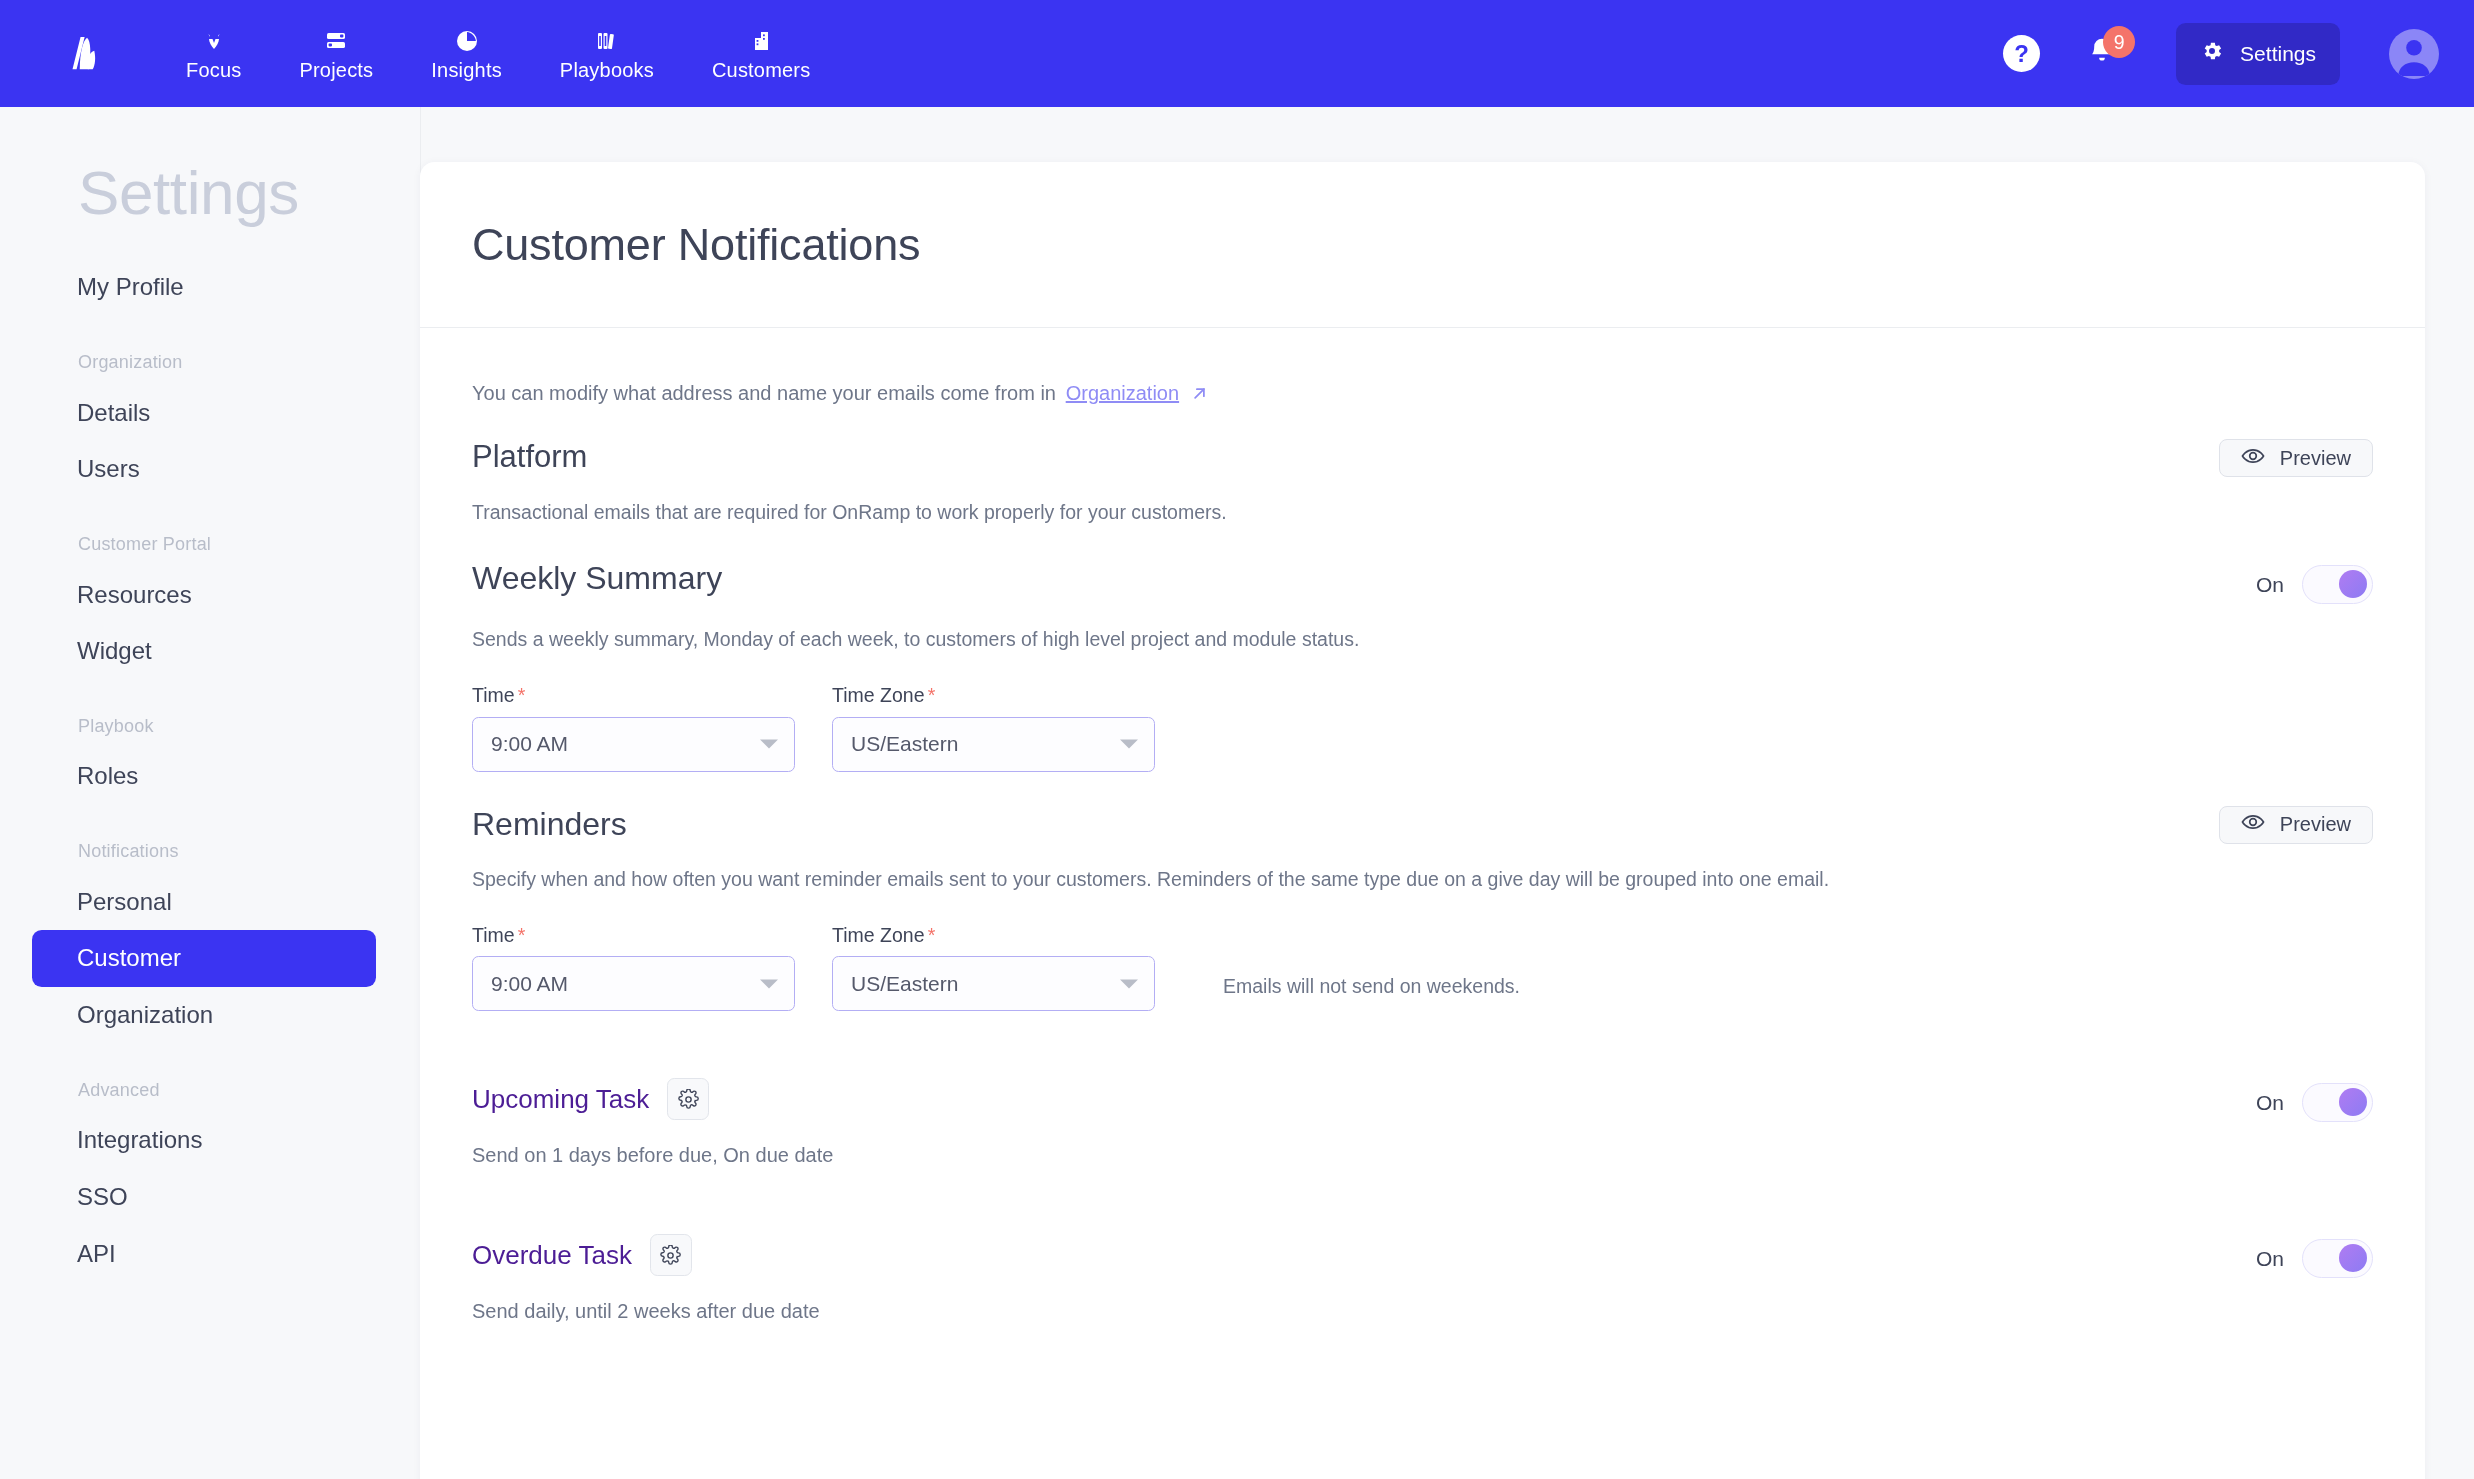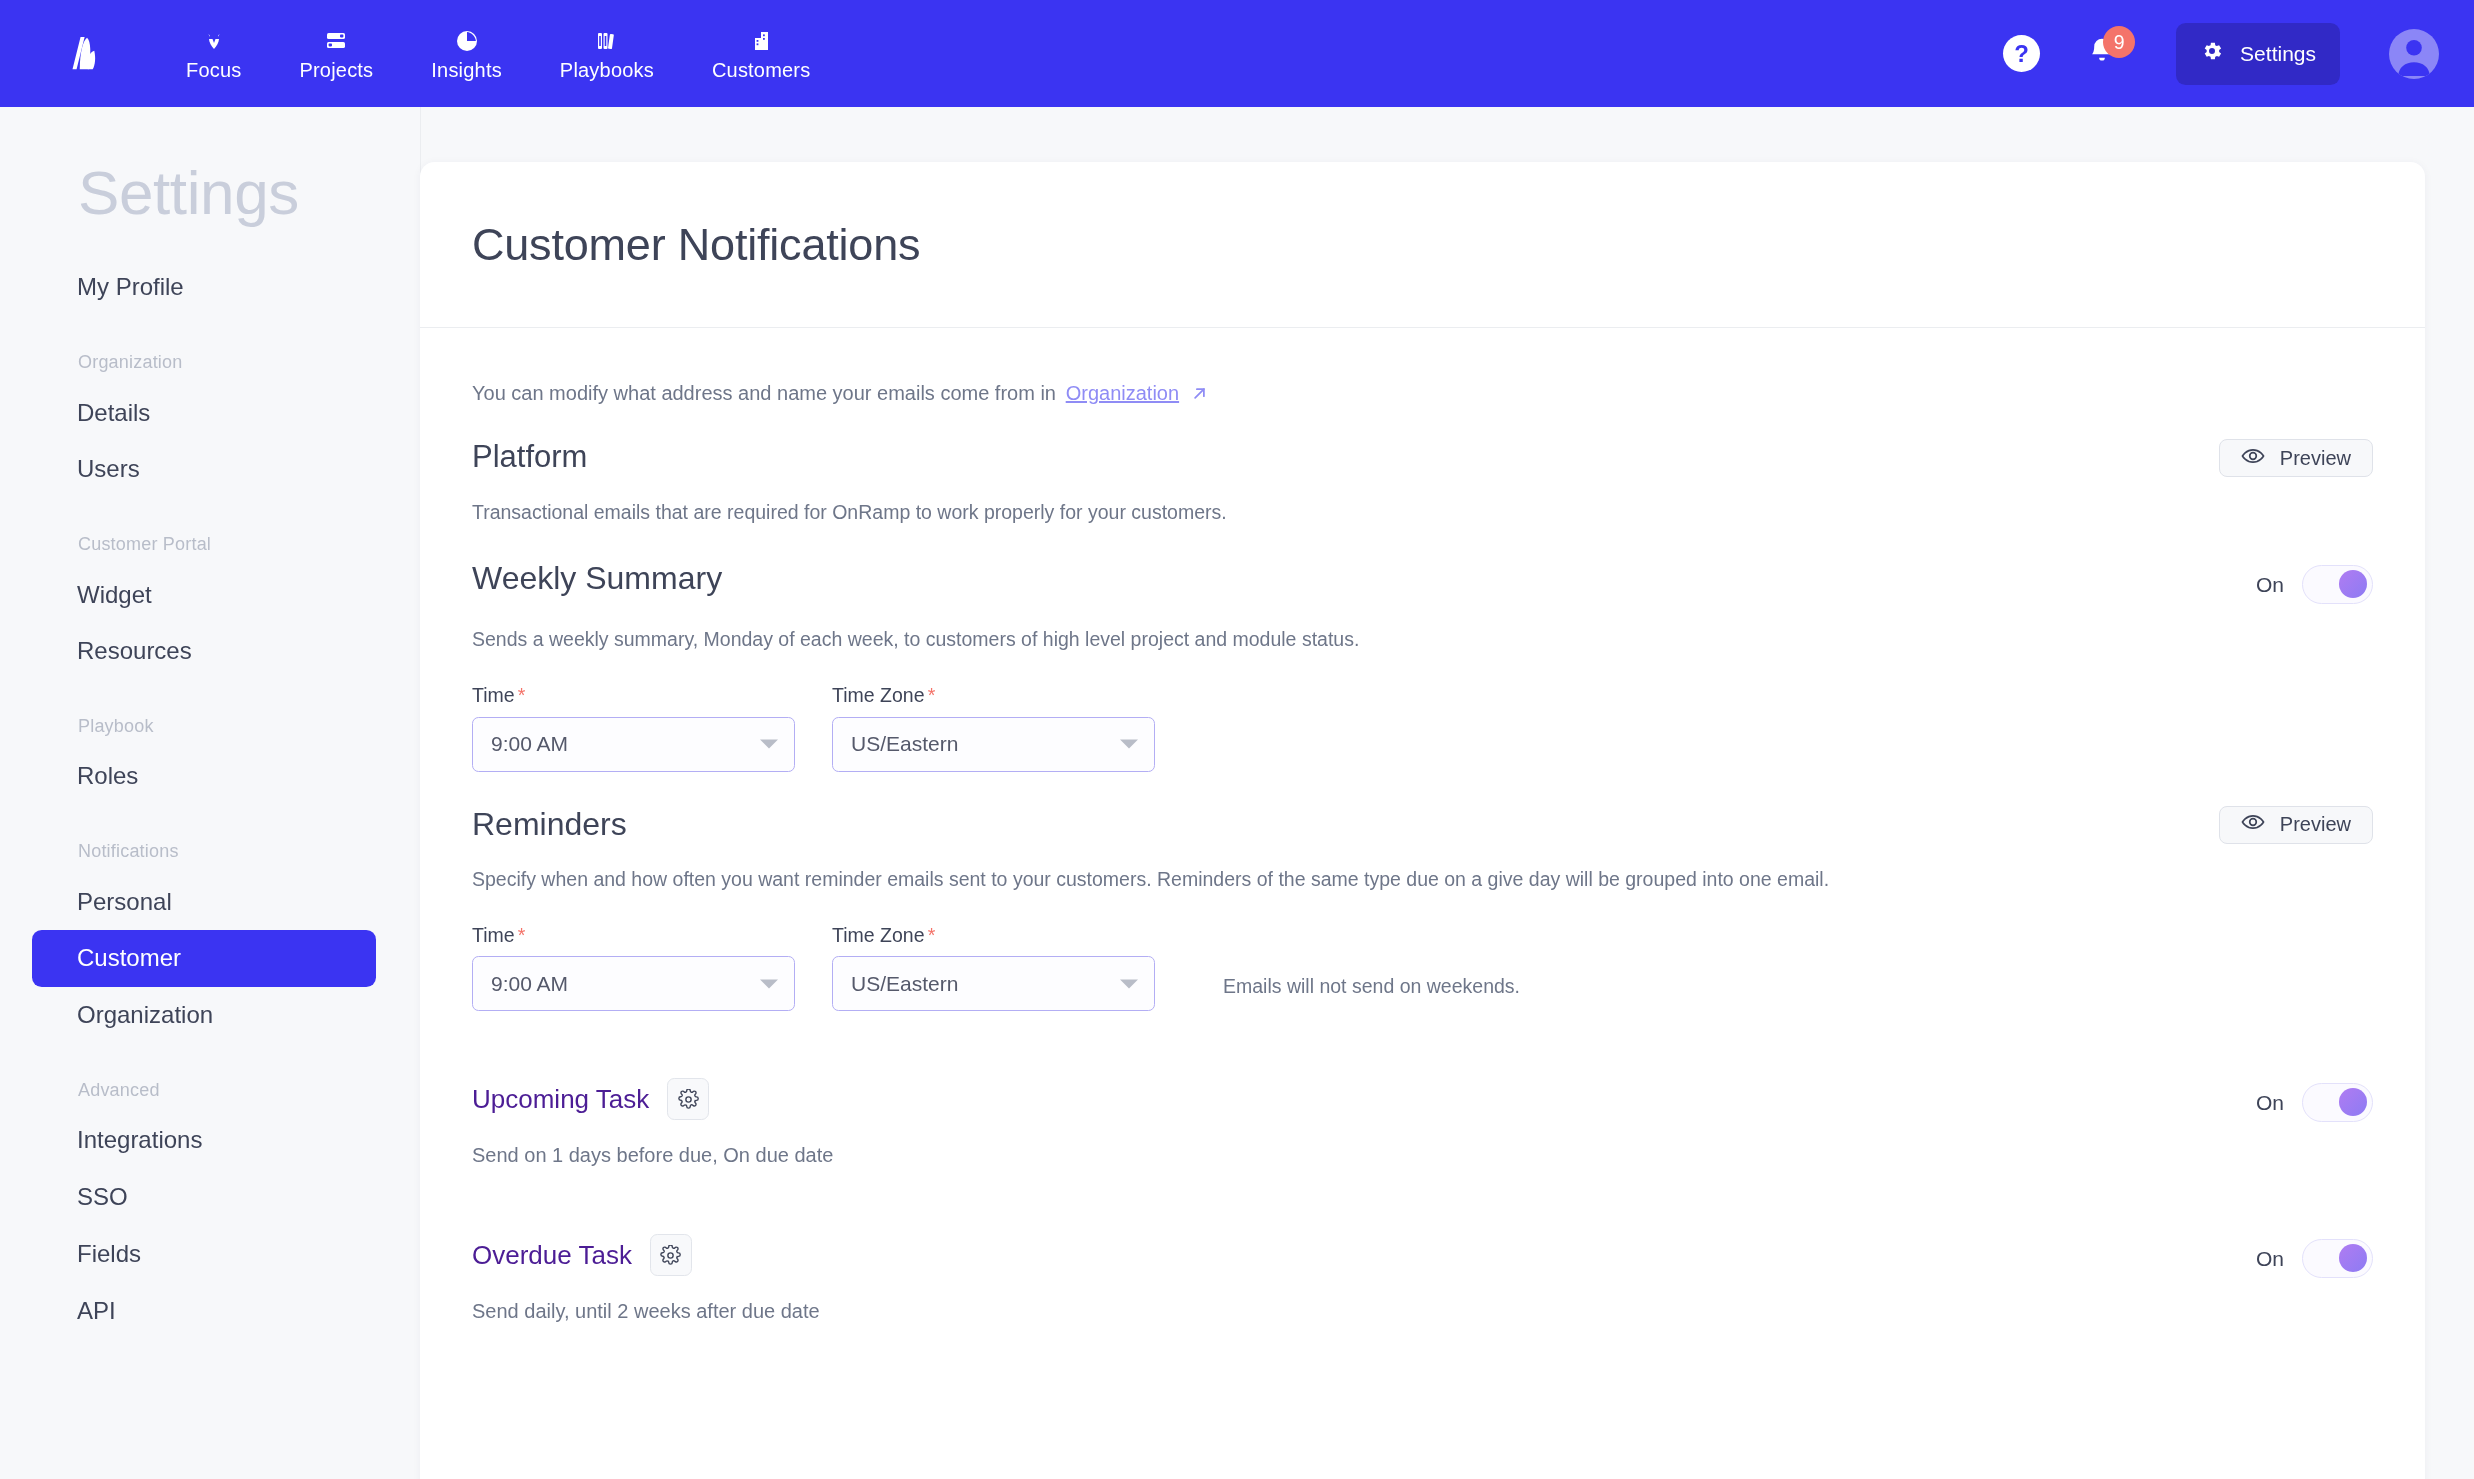--- a/index.html
+++ b/index.html
@@ -251,24 +251,24 @@
     <div class="nav-group-label">Organization</div>
     <div class="side-item">
       <span>Details</span>
     </div>
     <div class="side-item">
       <span>Users</span>
     </div>
 
     <div class="nav-group-label">Customer Portal</div>
     <div class="side-item">
+      <span>Resources</span>
+    </div>
+    <div class="side-item">
       <span>Widget</span>
-    </div>
-    <div class="side-item">
-      <span>Resources</span>
     </div>
 
     <div class="nav-group-label">Playbook</div>
     <div class="side-item">
       <span>Roles</span>
     </div>
 
     <div class="nav-group-label">Notifications</div>
     <div class="side-item">
       <span>Personal</span>
@@ -279,23 +279,20 @@
     <div class="side-item">
       <span>Organization</span>
     </div>
 
     <div class="nav-group-label">Advanced</div>
     <div class="side-item">
       <span>Integrations</span>
     </div>
     <div class="side-item">
       <span>SSO</span>
-    </div>
-    <div class="side-item">
-      <span>Fields</span>
     </div>
     <div class="side-item">
       <span>API</span>
     </div>
   </div>
 </div>
 
 <div class="card">
 
   <div class="card-header">

